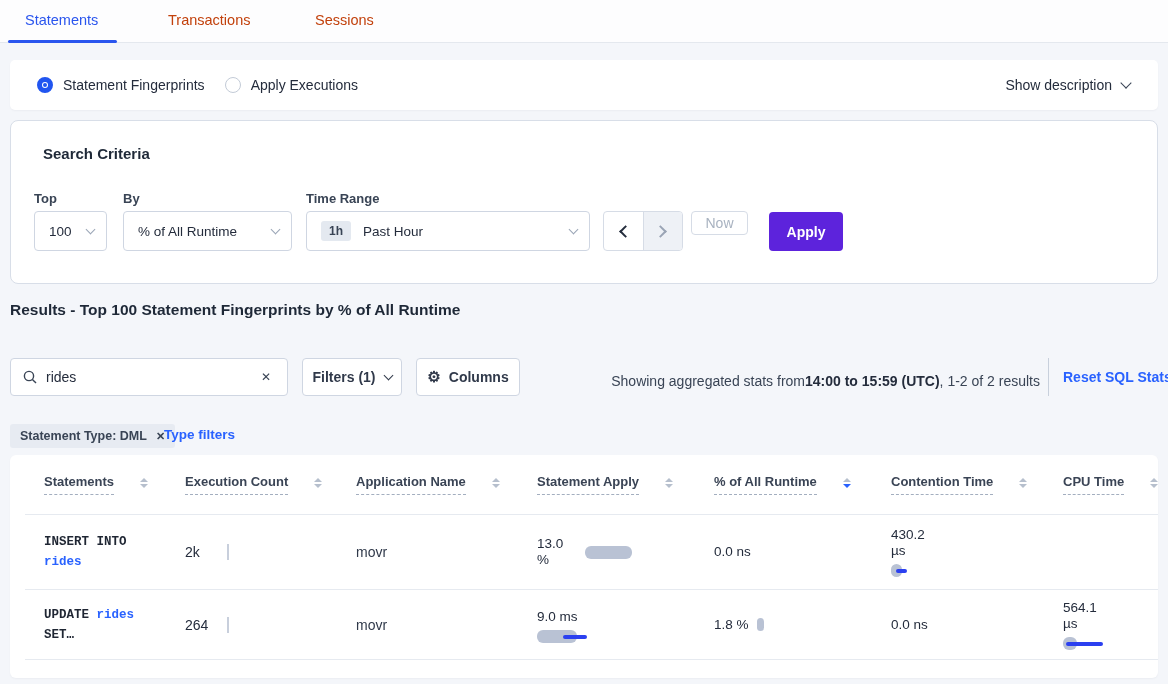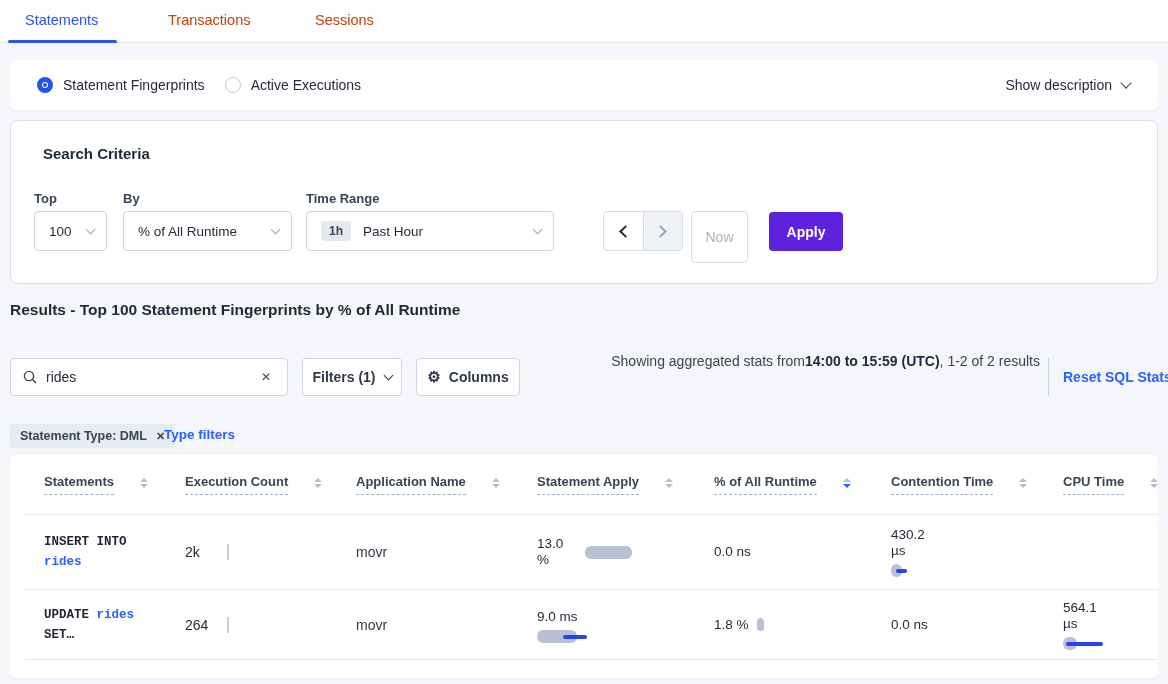--- a/index.html
+++ b/index.html
@@ -29,34 +29,34 @@
   .criteria-title { position:absolute; left:32px; top:24px; font-size:15px; font-weight:700; color:#1e2837; }
   .field-label { position:absolute; top:70px; font-size:13px; font-weight:600; color:#394455; }
   .select { position:absolute; top:90px; height:40px; background:#fff; border:1px solid #cfd6e2; border-radius:4px; display:flex; align-items:center; padding:0 14px; font-size:13.5px; color:#242c3c; cursor:pointer; }
   .select .sel-chev { position:absolute; right:12px; width:7px; height:7px; border-right:1.5px solid #9aa5b6; border-bottom:1.5px solid #9aa5b6; transform:rotate(45deg); margin-top:-3px; }
   .badge-1h { background:#e4e9f0; border-radius:3px; font-size:12px; font-weight:700; color:#394455; padding:3px 8px; margin-right:12px; }
   .pager { position:absolute; top:90px; left:592px; width:80px; height:40px; border:1px solid #d6dce6; border-radius:4px; display:flex; overflow:hidden; background:#fff; }
   .pager-half { width:40px; height:100%; display:flex; align-items:center; justify-content:center; cursor:pointer; }
   .pager-half.next { background:#eef1f6; border-left:1px solid #d6dce6; }
   .arrow-left { width:9px; height:9px; border-left:2.2px solid #242c3c; border-bottom:2.2px solid #242c3c; transform:rotate(45deg); margin-left:4px; }
   .arrow-right { width:9px; height:9px; border-right:2px solid #9aa4b5; border-top:2px solid #9aa4b5; transform:rotate(45deg); margin-right:4px; }
-  .btn-now { position:absolute; top:90px; left:680px; width:57px; height:52px; background:#fff; border:1px solid #d6dce6; border-radius:4px; font-size:14px; font-weight:500; color:#a8b2c0; display:flex; align-items:center; justify-content:center; cursor:pointer; }
+  .btn-now { position:absolute; top:90px; left:680px; width:57px; height:24px; background:#fff; border:1px solid #d6dce6; border-radius:4px; font-size:14px; font-weight:500; color:#a8b2c0; display:flex; align-items:center; justify-content:center; cursor:pointer; }
   .btn-apply { position:absolute; top:91px; left:758px; width:74px; height:39px; background:#5d23dc; border:none; border-radius:4px; font-size:14px; font-weight:700; color:#fff; display:flex; align-items:center; justify-content:center; cursor:pointer; }
 
   
   .results-heading { position:absolute; top:301px; left:10px; font-size:15.5px; font-weight:700; color:#1e2837; }
   .search-box { position:absolute; top:358px; left:10px; width:278px; height:38px; background:#fff; border:1px solid #cfd6e2; border-radius:4px; display:flex; align-items:center; padding:0 12px; }
   .search-box input { border:none; outline:none; flex:1; font-size:14px; color:#242c3c; font-family:"Liberation Sans", sans-serif; margin-left:9px; background:transparent; }
   .clear-x { font-size:12px; color:#394455; cursor:pointer; padding:2px 4px; }
   .btn-light { position:absolute; top:358px; height:38px; background:#fff; border:1px solid #cfd6e2; border-radius:4px; display:flex; align-items:center; justify-content:center; font-size:14px; font-weight:600; color:#30394a; cursor:pointer; }
   .btn-filters { left:302px; width:100px; }
   .btn-columns { left:416px; width:104px; }
   .btn-chev { display:inline-block; width:7px; height:7px; border-right:1.7px solid #30394a; border-bottom:1.7px solid #30394a; transform:rotate(45deg); margin-left:9px; margin-top:-4px; }
   .gear { font-size:15px; margin-right:8px; color:#30394a; }
-  .stats-line { position:absolute; top:342px; right:128px; height:38px; display:flex; align-items:center; font-size:14px; color:#394455; white-space:nowrap; }
+  .stats-line { position:absolute; top:362px; right:128px; height:38px; display:flex; align-items:center; font-size:14px; color:#394455; white-space:nowrap; }
   .stats-line b { color:#242c3c; }
   .v-divider { position:absolute; top:358px; left:1048px; width:1px; height:38px; background:#c8d0dc; }
   .reset-link { position:absolute; top:358px; left:1063px; height:38px; display:flex; align-items:center; font-size:14px; font-weight:700; color:#2962ff; cursor:pointer; white-space:nowrap; }
 
   
   .tag { position:absolute; top:424px; left:10px; height:24px; background:#e7ebf2; border-radius:3px; display:flex; align-items:center; padding:0 10px; font-size:12.5px; font-weight:600; color:#394455; }
   .tag .tag-x { margin-left:9px; font-size:11px; font-weight:700; cursor:pointer; }
   .clear-filters { position:absolute; top:427px; left:164px; font-size:13.5px; font-weight:700; color:#2962ff; cursor:pointer; }
 
   
@@ -102,21 +102,21 @@
     <div class="tab-underline"></div>
   </div>
 
   <div class="viewbar">
     <div class="radio-group">
       <span class="radio on"></span>
       <span class="radio-label">Statement Fingerprints</span>
     </div>
     <div class="radio-group">
       <span class="radio off"></span>
-      <span class="radio-label">Active Executions</span>
+      <span class="radio-label">Apply Executions</span>
     </div>
     <div class="show-desc">
       <span>Show description</span>
       <span class="chev"></span>
     </div>
   </div>
 
   <div class="criteria">
     <div class="criteria-title">Search Criteria</div>
 
@@ -126,21 +126,21 @@
       <span class="sel-chev"></span>
     </div>
 
     <div class="field-label" style="left:112px">By</div>
     <div class="select" style="left:112px; width:169px;">
       <span>% of All Runtime</span>
       <span class="sel-chev"></span>
     </div>
 
     <div class="field-label" style="left:295px">Time Range</div>
-    <div class="select" style="left:295px; width:248px;">
+    <div class="select" style="left:295px; width:284px;">
       <span class="badge-1h">1h</span>
       <span>Past Hour</span>
       <span class="sel-chev"></span>
     </div>
 
     <div class="pager">
       <div class="pager-half prev">
           <span class="arrow-left"></span>
         </div>
       <div class="pager-half next">

